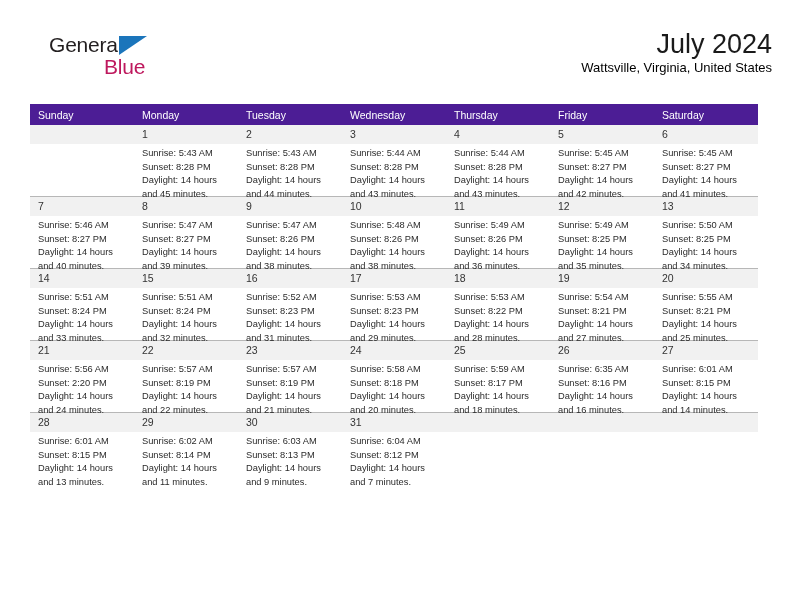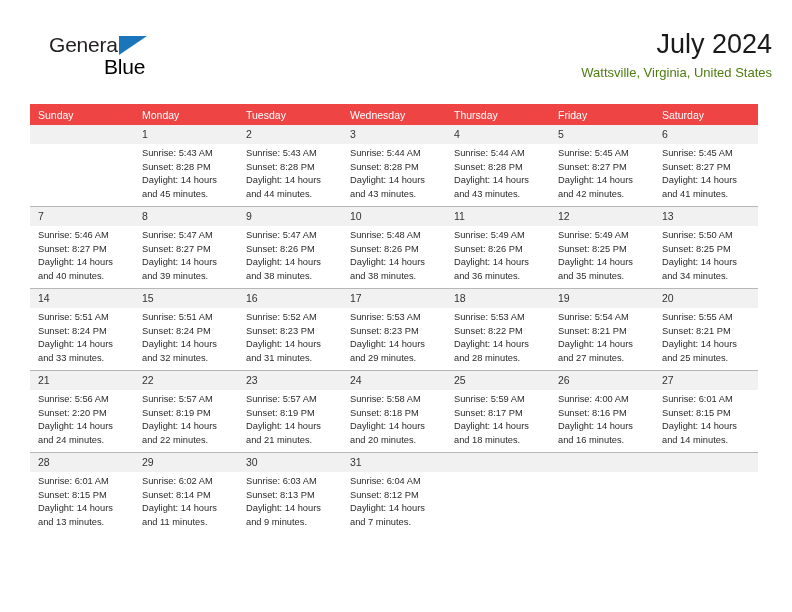--- a/index.html
+++ b/index.html
@@ -53,55 +53,54 @@
     height: 0;
     border-left: 28px solid #1b75bb;
     border-bottom: 19px solid transparent;
   }
   .logo-blue {
     position: absolute;
     left: 55px;
     top: 22px;
     font-size: 21px;
     letter-spacing: -0.2px;
-    color: #000000;
+    color: #be185d;
     line-height: 24px;
   }
 
   .title-block {
     position: absolute;
     right: 36px;
     top: 28px;
     text-align: right;
   }
   .month-title {
     font-size: 27px;
     color: #1a1a1a;
     line-height: 32px;
     white-space: nowrap;
   }
   .location {
-    margin-top: 5px;
     font-size: 13px;
-    color: #4d7c0f;
+    color: #000000;
     line-height: 16px;
     white-space: nowrap;
   }
 
   
   .cal {
     position: absolute;
     left: 30px;
     top: 104px;
     width: 728px;
     border-collapse: collapse;
     table-layout: fixed;
   }
   .cal th {
-    background: #ef4444;
+    background: #4c1d95;
     color: #ffffff;
     font-size: 10.5px;
     font-weight: normal;
     text-align: left;
     padding: 4px 0 4px 8px;
     height: 13px;
     border: none;
   }
   .cal td {
     width: 104px;
@@ -123,21 +122,21 @@
     font-size: 10.5px;
     color: #333333;
     padding: 2px 0 2px 8px;
   }
   .daynum.empty {
     background: #f1f1f1;
     color: transparent;
   }
   .cell-body {
     padding: 3px 6px 0 8px;
-    height: 62px;
+    height: 52px;
     box-sizing: border-box;
   }
   .cell-body .line {
     font-size: 9.3px;
     line-height: 13.6px;
     color: #2b2b2b;
     white-space: nowrap;
   }
   .cell-blank .cell-body .line {
     visibility: hidden;
@@ -413,21 +412,21 @@
             <div class="cell-body">
               <div class="line">Sunrise: 5:59 AM</div>
               <div class="line">Sunset: 8:17 PM</div>
               <div class="line">Daylight: 14 hours</div>
               <div class="line">and 18 minutes.</div>
             </div>
           </td>
           <td>
             <div class="daynum">26</div>
             <div class="cell-body">
-              <div class="line">Sunrise: 4:00 AM</div>
+              <div class="line">Sunrise: 6:35 AM</div>
               <div class="line">Sunset: 8:16 PM</div>
               <div class="line">Daylight: 14 hours</div>
               <div class="line">and 16 minutes.</div>
             </div>
           </td>
           <td>
             <div class="daynum">27</div>
             <div class="cell-body">
               <div class="line">Sunrise: 6:01 AM</div>
               <div class="line">Sunset: 8:15 PM</div>

